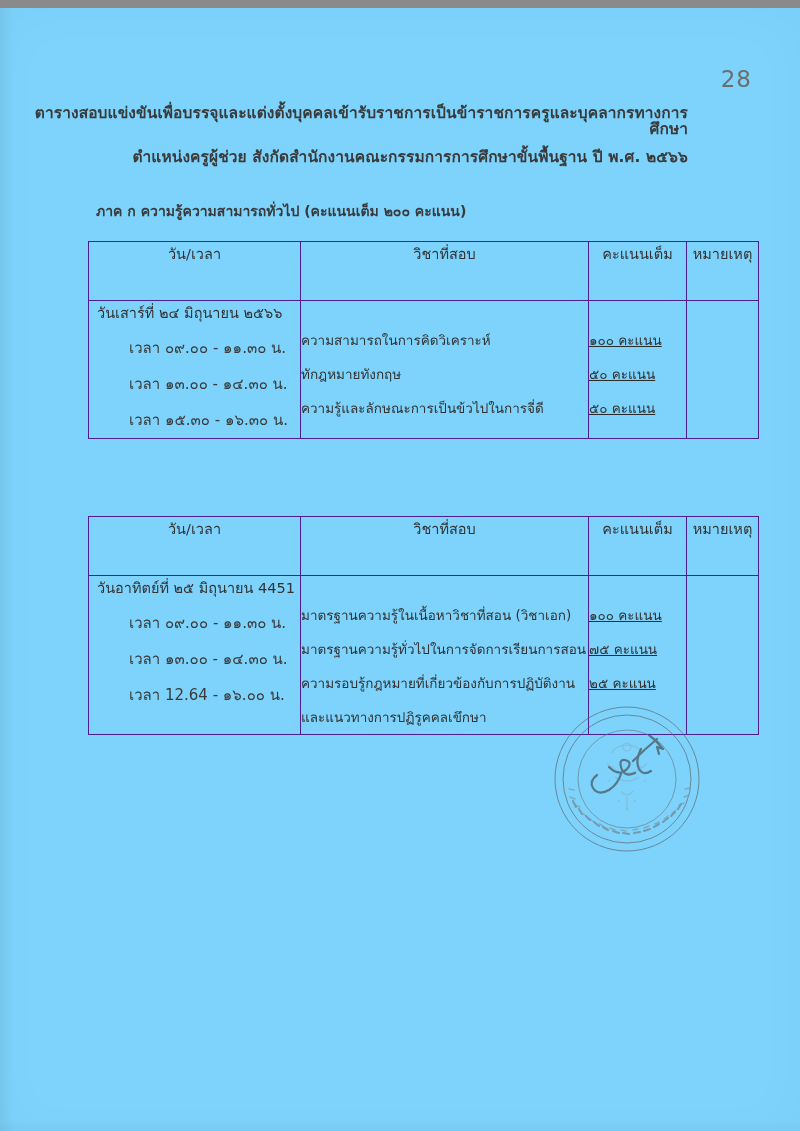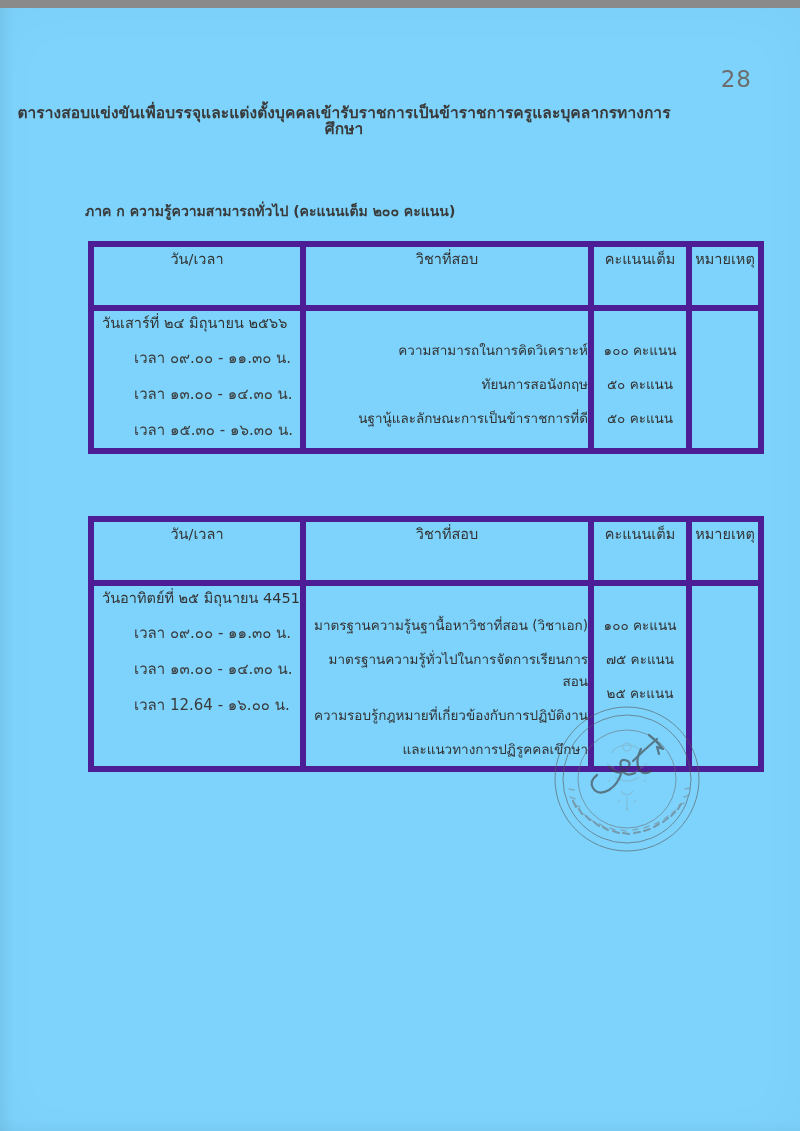--- a/index.html
+++ b/index.html
@@ -40,54 +40,54 @@
     letter-spacing: 1px;
     color: #6d6d6d;
     font-family: "DejaVu Sans", "Liberation Sans", sans-serif;
   }
 
   .title-block {
     position: absolute;
     top: 98px;
     left: 0;
     width: 688px;
-    text-align: center;
+    text-align: right;
   }
   .title-line {
     font-size: 15.5px;
     font-weight: bold;
     color: #3a3a3a;
     line-height: 1.0;
     margin-bottom: 13px;
     letter-spacing: 0.1px;
   }
 
   .section-heading {
     position: absolute;
-    left: 85px;
+    left: 96px;
     font-size: 14px;
     font-weight: bold;
     color: #3a3a3a;
     white-space: nowrap;
   }
   #sec-a { top: 192px; }
   #sec-b { top: 467px; }
 
   table.exam {
     position: absolute;
     left: 88px;
     width: 670px;
     border-collapse: collapse;
     table-layout: fixed;
   }
   #table-a { top: 233px; }
   #table-b { top: 508px; }
 
   table.exam td, table.exam th {
-    border: 6px solid #4c1d95;
+    border: 1px solid #4c1d95;
     padding: 0;
     vertical-align: top;
     font-weight: normal;
   }
   .col-day    { width: 212px; }
   .col-subj   { width: 288px; }
   .col-score  { width: 98px; }
   .col-note   { width: 72px; }
 
   thead th {
@@ -114,23 +114,22 @@
     padding: 6px 0 6px 40px;
     color: #3a3a3a;
     white-space: nowrap;
   }
   .cell-subj { padding-left: 10px; padding-right: 6px; }
   .subj-spacer { height: 22px; }
   .subj-row {
     font-size: 13.5px;
     padding: 6px 0 6px 0;
     color: #333;
-    text-align: right;
-  }
-  .cell-score { text-align: center; }
+  }
+  .cell-score { text-align: left; text-decoration: underline; }
   .score-spacer { height: 22px; }
   .score-row {
     font-size: 13.5px;
     padding: 6px 0 6px 0;
     color: #333;
     white-space: nowrap;
   }
 
   
   .seal {
@@ -149,20 +148,21 @@
 
 <div class="page">
 
   <div class="scan-edge-left"></div>
   <div class="scan-edge-bottom"></div>
 
   <div class="page-number">28</div>
 
   <div class="title-block">
     <div class="title-line">ตารางสอบแข่งขันเพื่อบรรจุและแต่งตั้งบุคคลเข้ารับราชการเป็นข้าราชการครูและบุคลากรทางการศึกษา</div>
+    <div class="title-line">ตำแหน่งครูผู้ช่วย สังกัดสำนักงานคณะกรรมการการศึกษาขั้นพื้นฐาน ปี พ.ศ. ๒๕๖๖</div>
   </div>
 
   <div class="section-heading" id="sec-a">ภาค ก  ความรู้ความสามารถทั่วไป (คะแนนเต็ม ๒๐๐ คะแนน)</div>
 
   <table class="exam" id="table-a">
     <colgroup>
       <col class="col-day">
         <col class="col-subj">
         <col class="col-score">
         <col class="col-note">
@@ -179,22 +179,22 @@
       <tr>
         <td class="cell-day">
           <div class="day-header">วันเสาร์ที่ ๒๔ มิถุนายน ๒๕๖๖</div>
           <div class="time-row">เวลา ๐๙.๐๐ - ๑๑.๓๐ น.</div>
           <div class="time-row">เวลา ๑๓.๐๐ - ๑๔.๓๐ น.</div>
           <div class="time-row">เวลา ๑๕.๓๐ - ๑๖.๓๐ น.</div>
         </td>
         <td class="cell-subj">
           <div class="subj-spacer"></div>
           <div class="subj-row">ความสามารถในการคิดวิเคราะห์</div>
-          <div class="subj-row">ทัยนการสอนังกฤษ</div>
-          <div class="subj-row">นฐานู้และลักษณะการเป็นข้าราชการที่ดี</div>
+          <div class="subj-row">ทักฎหมายทังกฤษ</div>
+          <div class="subj-row">ความรู้และลักษณะการเป็นข้วไปในการจี่ดี</div>
         </td>
         <td class="cell-score">
           <div class="score-spacer"></div>
           <div class="score-row">๑๐๐ คะแนน</div>
           <div class="score-row">๕๐ คะแนน</div>
           <div class="score-row">๕๐ คะแนน</div>
         </td>
         <td class="cell-note"></td>
       </tr>
     </tbody>
@@ -219,21 +219,21 @@
     <tbody>
       <tr>
         <td class="cell-day">
           <div class="day-header">วันอาทิตย์ที่ ๒๕ มิถุนายน 4451</div>
           <div class="time-row">เวลา ๐๙.๐๐ - ๑๑.๓๐ น.</div>
           <div class="time-row">เวลา ๑๓.๐๐ - ๑๔.๓๐ น.</div>
           <div class="time-row">เวลา 12.64 - ๑๖.๐๐ น.</div>
         </td>
         <td class="cell-subj">
           <div class="subj-spacer"></div>
-          <div class="subj-row">มาตรฐานความรู้นฐานื้อหาวิชาที่สอน (วิชาเอก)</div>
+          <div class="subj-row">มาตรฐานความรู้ในเนื้อหาวิชาที่สอน (วิชาเอก)</div>
           <div class="subj-row">มาตรฐานความรู้ทั่วไปในการจัดการเรียนการสอน</div>
           <div class="subj-row">ความรอบรู้กฎหมายที่เกี่ยวข้องกับการปฏิบัติงาน</div>
           <div class="subj-row">และแนวทางการปฏิรูคคลเขึกษา</div>
         </td>
         <td class="cell-score">
           <div class="score-spacer"></div>
           <div class="score-row">๑๐๐ คะแนน</div>
           <div class="score-row">๗๕ คะแนน</div>
           <div class="score-row">๒๕ คะแนน</div>
         </td>

